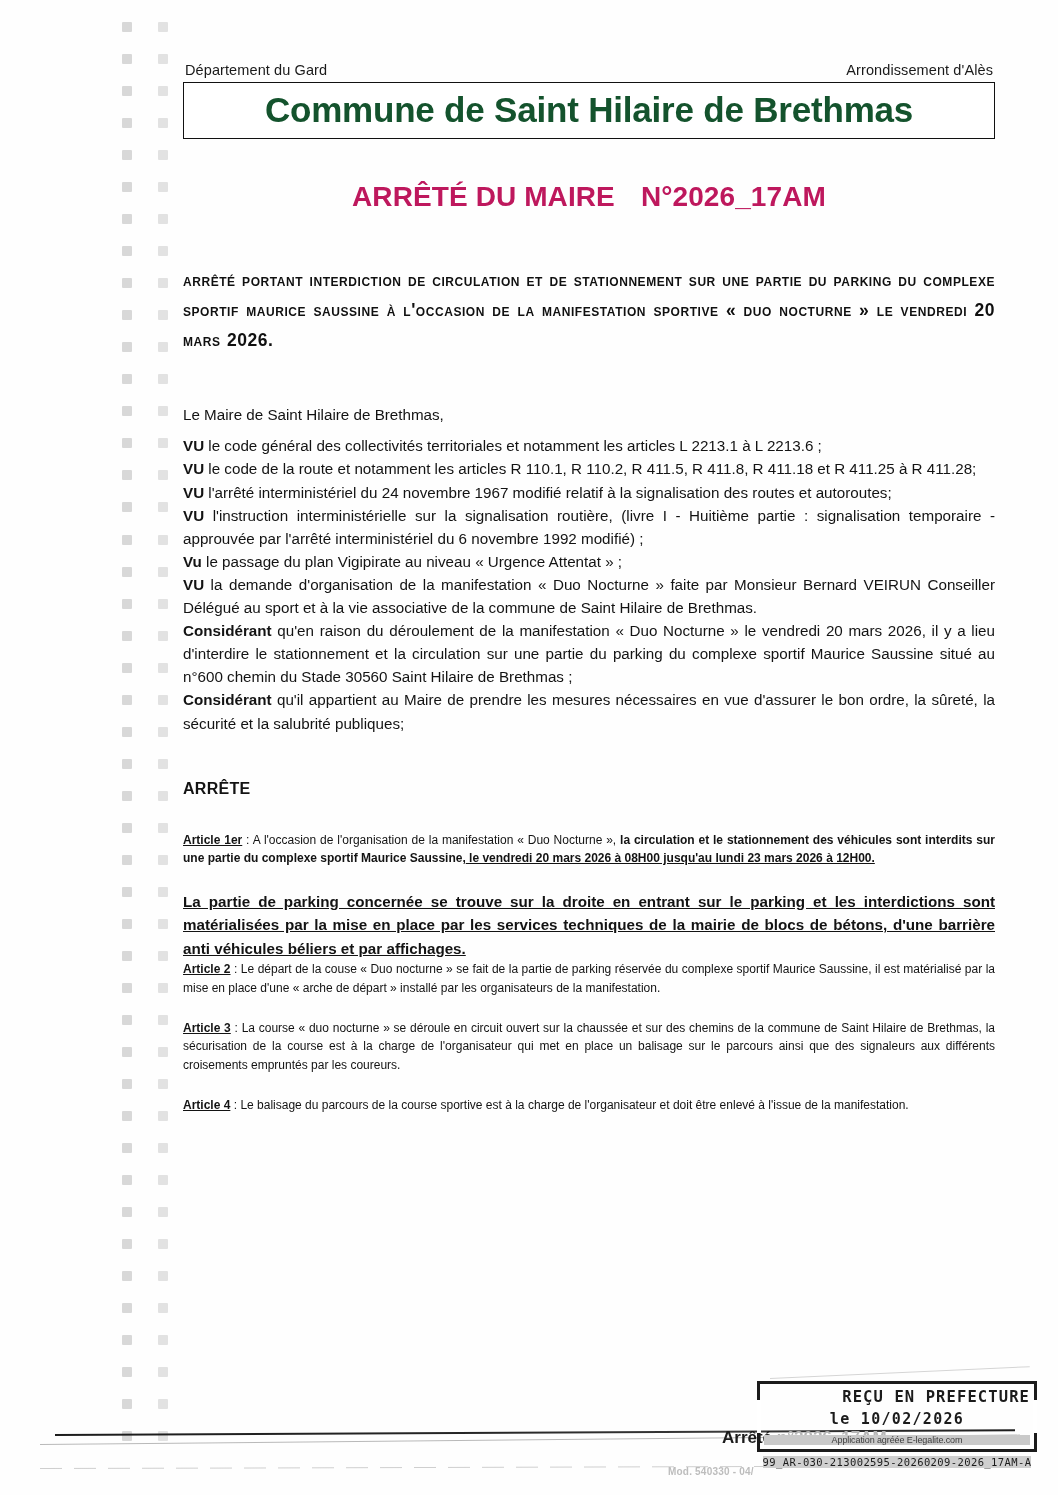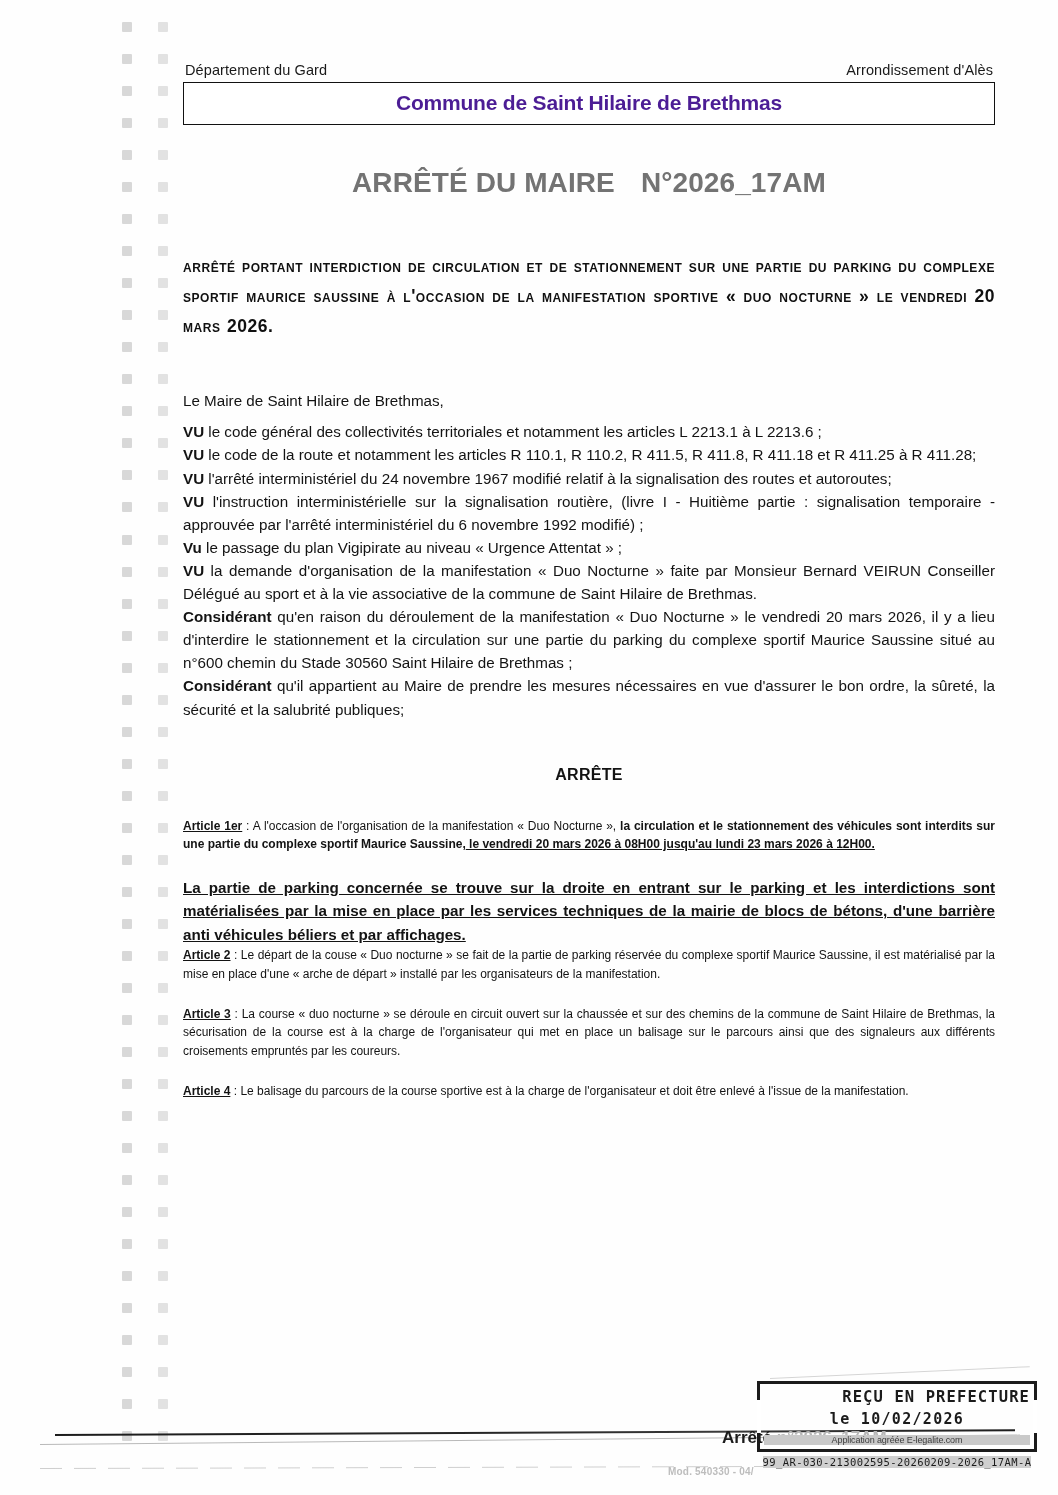--- a/index.html
+++ b/index.html
@@ -56,24 +56,24 @@
     color:#1a1a1a;
     padding:0 2px 4px 2px;
   }
   .commune-box{
     border:1.6px solid #111;
     padding:9px 4px 11px 4px;
     text-align:center;
     background:#fff;
   }
   .commune-title{
-    font-size:21px;
+    font-size:35px;
     font-weight:bold;
     letter-spacing:-.2px;
-    color:#4c1d95;
+    color:#14532d;
     line-height:1;
     white-space:nowrap;
   }
   .lh-foot{
     display:flex;justify-content:space-between;align-items:baseline;
     font-size:9px;
     font-weight:bold;
     color:#222;
     padding:3px 3px 0 3px;
     letter-spacing:-.1px;
@@ -81,21 +81,21 @@
   .lh-foot .contacts{letter-spacing:-.2px;}
   .glyph{font-size:9px;}
 
   
   .doc-title{
     text-align:center;
     font-size:28px;
     font-weight:bold;
     letter-spacing:.1px;
     margin-top:42px;
-    color:#737373;
+    color:#be185d;
   }
   .doc-title .num{margin-left:26px;}
 
   
   .subtitle{
     margin-top:52px;
     font-size:17.5px;
     font-weight:bold;
     font-variant:small-caps;
     text-transform:lowercase;
@@ -113,21 +113,20 @@
     font-size:15.2px;
     line-height:1.52;
     color:#131313;
   }
   .salutation{margin-bottom:8px;}
   .vu-line{text-align:justify;text-align-last:left;}
   .vu-line b{font-weight:bold;}
   .considerant{text-align:justify;text-align-last:left;margin-top:0;}
 
   .arrete-heading{
-    text-align:center;
     font-weight:bold;
     font-size:16px;
     margin-top:42px;
     margin-bottom:30px;
     letter-spacing:.3px;
   }
 
   .article{
     margin-bottom:22px;
     text-align:justify;

